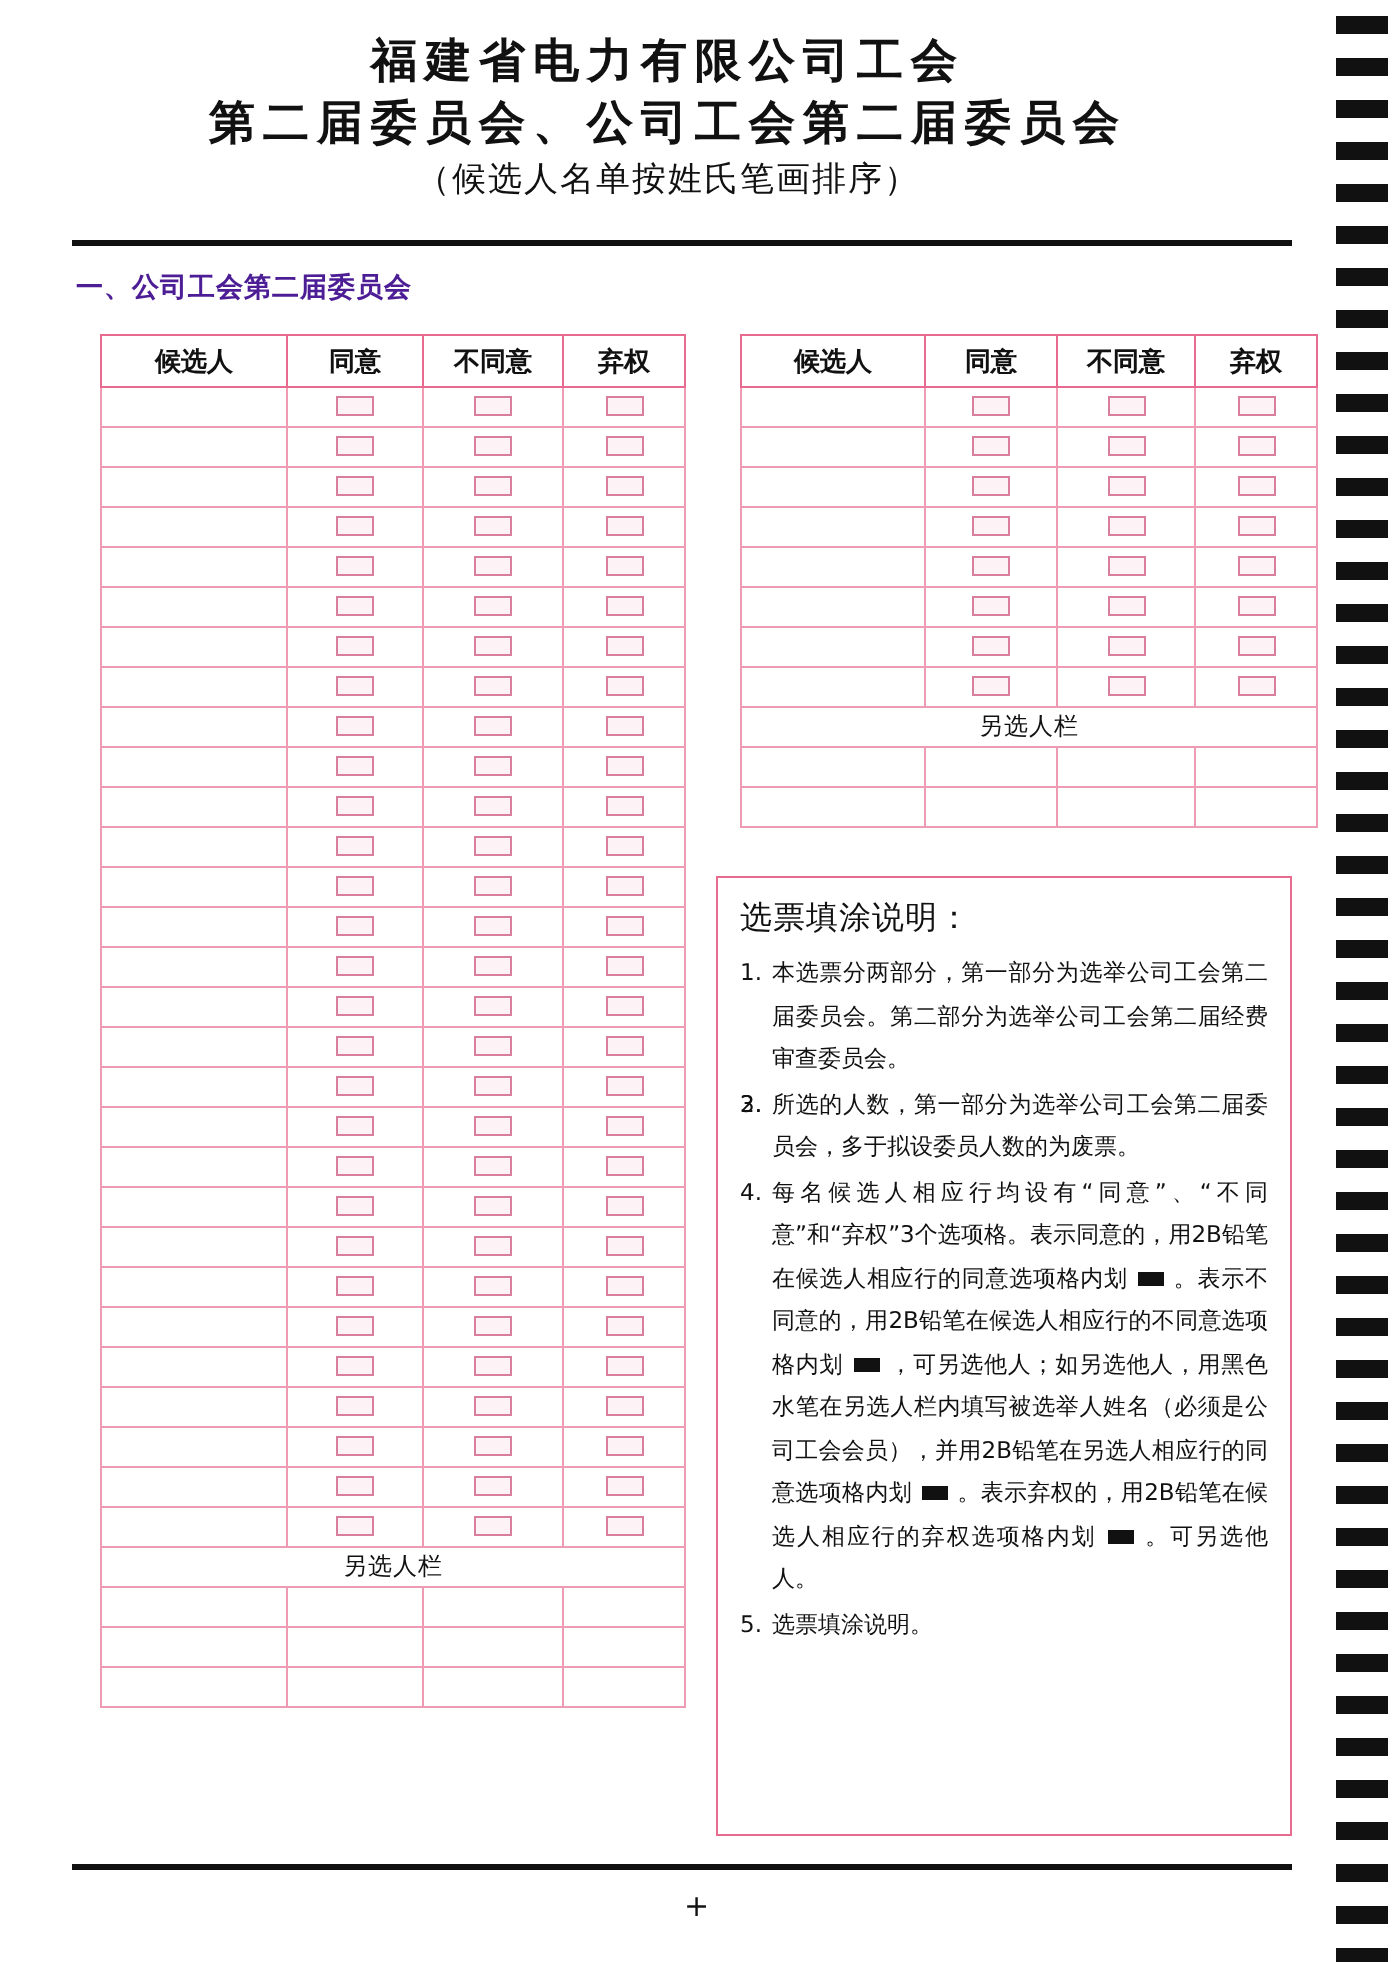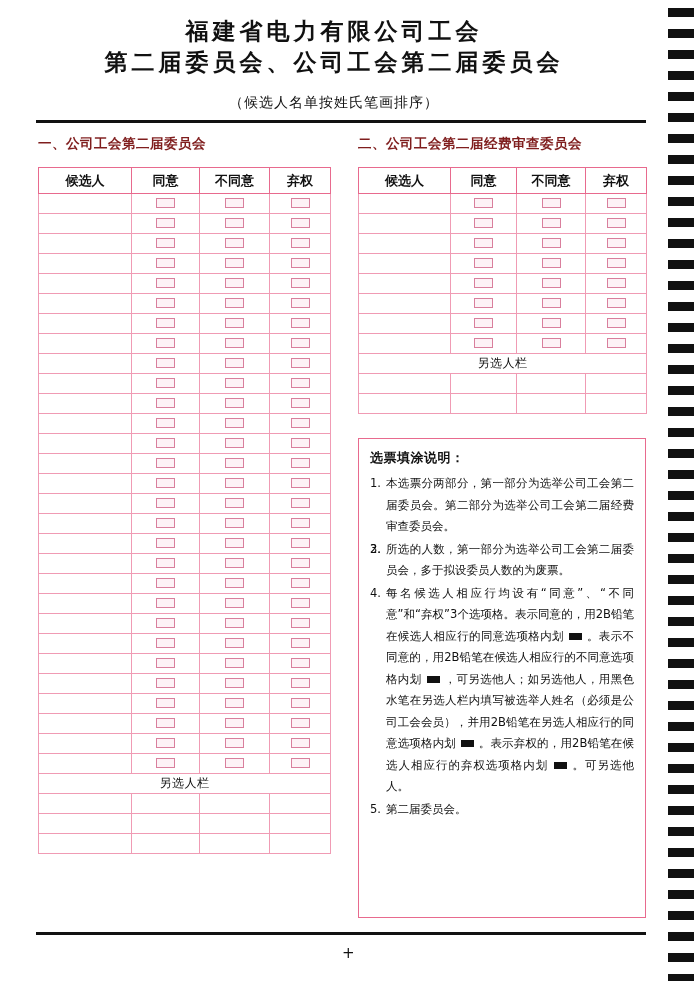--- a/index.html
+++ b/index.html
@@ -50,24 +50,25 @@
     line-height: 30px;
     font-family: "DejaVu Sans", "Liberation Sans", sans-serif;
   }
   .title-line2 {
     font-size: 23px;
     font-weight: bold;
     letter-spacing: 4px;
     line-height: 32px;
   }
   .subtitle {
-    font-size: 14px;
+    font-size: 17px;
     line-height: 24px;
     letter-spacing: 1px;
-    margin-top: 12px;
+    margin-top: 2px;
+    font-family: Liberation Mono, monospace;
   }
   .rule-top {
     position: absolute;
     left: 36px;
     top: 120px;
     width: 610px;
     height: 0;
     border-top: 3px solid #111;
   }
   .rule-bottom {
@@ -84,31 +85,32 @@
     top: 944px;
     font-size: 15px;
     color: #111;
   }
   
   .section-head {
     position: absolute;
     font-size: 13.5px;
     font-weight: bold;
     letter-spacing: 0.5px;
-    color: #7f1d1d;
+    color: #4c1d95;
   }
   #sec1-head { left: 38px; top: 135px; }
   #sec2-head { left: 358px; top: 135px; }
 
   
   table.ballot {
     position: absolute;
     border-collapse: collapse;
     table-layout: fixed;
     border: 1.3px solid #e86a8e;
+    margin-left: 12px;
   }
   table.ballot td, table.ballot th {
     border: 1px solid #f09bb4;
     padding: 0;
     margin: 0;
     height: 19px;
     text-align: center;
     vertical-align: middle;
     font-size: 12px;
     font-weight: normal;
@@ -160,22 +162,22 @@
     left: 358px;
     top: 438px;
     width: 288px;
     height: 480px;
     border: 1.3px solid #e86a8e;
     box-sizing: border-box;
     padding: 10px 11px 0 11px;
   }
   .instructions h3 {
     margin: 0 0 6px 0;
-    font-size: 13px;
-    font-weight: bold;
+    font-size: 16px;
+    font-weight: normal;
     letter-spacing: 0.5px;
   }
   .instructions ol {
     margin: 0;
     padding: 0;
     list-style: none;
   }
   .instructions li {
     font-size: 11.5px;
     line-height: 21.5px;
@@ -471,21 +473,20 @@
         </tr>
         <tr>
           <td></td>
           <td></td>
           <td></td>
           <td></td>
         </tr>
       </tbody>
   </table>
 
-  <div class="section-head" id="sec2-head">二、公司工会第二届经费审查委员会</div>
   <table class="ballot" id="table-finance">
     <colgroup>
         <col class="c1">
         <col class="c2">
         <col class="c3">
         <col class="c4">
       </colgroup>
     <thead>
       <tr>
         <th>候选人</th>
@@ -561,17 +562,17 @@
       </tbody>
   </table>
 
   <div class="instructions">
     <h3>选票填涂说明：</h3>
     <ol id="instructions-list">
         <li><span class="num">1.</span><span>本选票分两部分，第一部分为选举公司工会第二届委员会。第二部分为选举公司工会第二届经费审查委员会。</span></li>
         <li><span class="num">2.</span></li>
         <li><span class="num">3.</span><span>所选的人数，第一部分为选举公司工会第二届委员会，多于拟设委员人数的为废票。</span></li>
         <li><span class="num">4.</span><span>每名候选人相应行均设有“同意”、“不同意”和“弃权”3个选项格。表示同意的，用2B铅笔在候选人相应行的同意选项格内划 <span class="inline-mark"></span> 。表示不同意的，用2B铅笔在候选人相应行的不同意选项格内划 <span class="inline-mark"></span> ，可另选他人；如另选他人，用黑色水笔在另选人栏内填写被选举人姓名（必须是公司工会会员），并用2B铅笔在另选人相应行的同意选项格内划 <span class="inline-mark"></span> 。表示弃权的，用2B铅笔在候选人相应行的弃权选项格内划 <span class="inline-mark"></span> 。可另选他人。</span></li>
-        <li><span class="num">5.</span><span>第二届委员会。</span></li>
+        <li><span class="num">5.</span><span>选票填涂说明。</span></li>
       </ol>
   </div>
 
 </div>
 
 </body></html>

